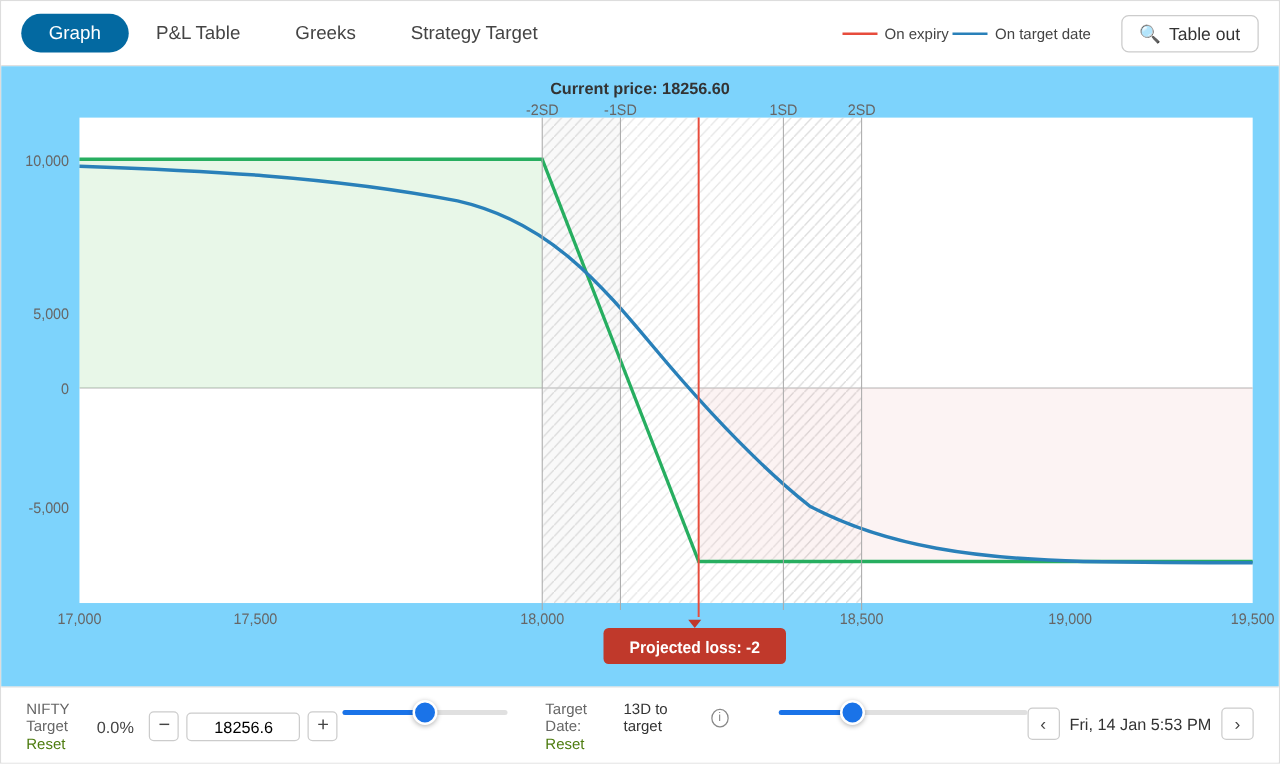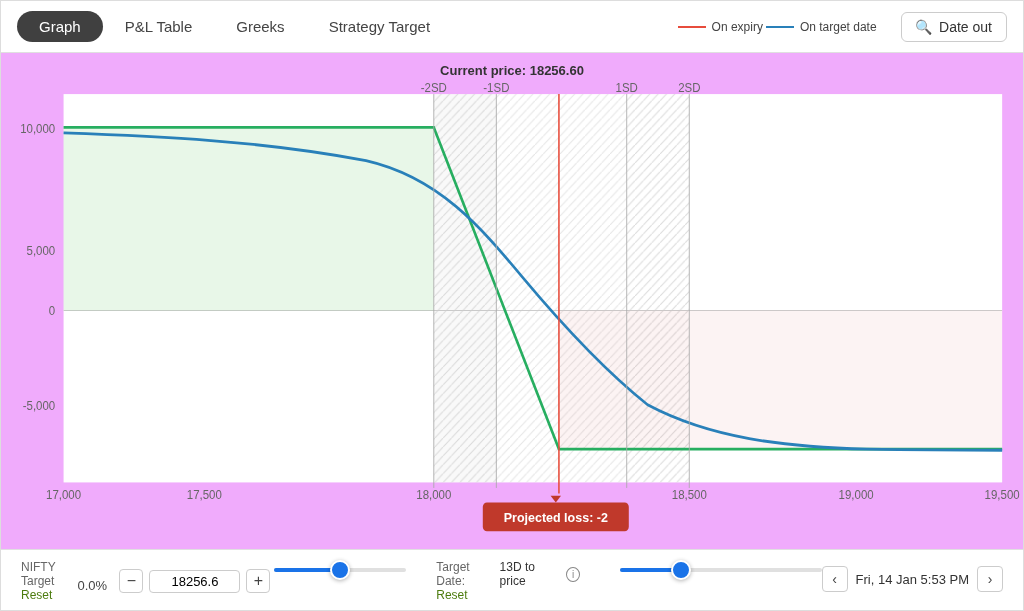--- a/index.html
+++ b/index.html
@@ -3,29 +3,29 @@
   <meta charset="utf-8">
   <style>
     * { box-sizing: border-box; margin: 0; padding: 0; }
     body { font-family: -apple-system, BlinkMacSystemFont, 'Segoe UI', Arial, sans-serif; background: #f5f5f5; width: 1024px; height: 611px; overflow: hidden; }
 
     .main-container { width: 1024px; height: 611px; background: #fff; display: flex; flex-direction: column; border: 1px solid #ddd; }
 
     
     .tab-bar { display: flex; align-items: center; padding: 10px 16px; border-bottom: 1px solid #e0e0e0; gap: 0; background: #fff; }
     .tab { padding: 7px 22px; font-size: 15px; font-weight: 500; color: #444; cursor: pointer; border-radius: 20px; }
-    .tab.active { background: #404040; color: #fff; }
+    .tab.active { background: #0369a1; color: #fff; }
     .tab-bar-spacer { flex: 1; }
     .legend { display: flex; gap: 3px; margin-right: 24px; }
     .legend-item { display: flex; align-items: center; gap: 6px; font-size: 12px; color: #444; }
     .legend-line { width: 28px; height: 2px; }
     .zoom-out-btn { display: flex; align-items: center; gap: 6px; border: 1px solid #ccc; border-radius: 6px; padding: 6px 14px; font-size: 14px; cursor: pointer; background: #fff; color: #333; }
 
     
-    .chart-area { flex: 1; position: relative; overflow: hidden; background: #f0abfc; padding: 0; }
+    .chart-area { flex: 1; position: relative; overflow: hidden; background: #7dd3fc; padding: 0; }
     .chart-title { text-align: center; font-size: 13px; font-weight: 600; color: #333; position: absolute; top: 10px; left: 50%; transform: translateX(-50%); white-space: nowrap; z-index: 10; }
 
     
     .bottom-controls { border-top: 1px solid #e0e0e0; padding: 10px 20px 8px 20px; background: #fff; display: flex; align-items: flex-start; gap: 0; }
     .control-group { display: flex; flex-direction: row; gap: 4px; }
     .control-group.nifty { flex: 1; min-width: 240px; }
     .control-group.target-date { flex: 1; margin-left: 20px; min-width: 300px; gap: 40px; }
     .control-group.date-nav { display: flex; flex-direction: column; gap: 4px; margin-left: auto; align-items: flex-end; }
     .control-label { font-size: 12px; color: #666; }
     .control-reset { font-size: 12px; color: #4d7c0f; cursor: pointer; }
@@ -55,21 +55,21 @@
         <div class="legend-line" style="background:#e74c3c;"></div>
         <span>On expiry</span>
       </div>
       <div class="legend-item">
         <div class="legend-line" style="background:#2980b9;"></div>
         <span>On target date</span>
       </div>
     </div>
     <button class="zoom-out-btn">
       <span>🔍</span>
-      <span>Date out</span>
+      <span>Table out</span>
     </button>
   </div>
 
   <div class="chart-area">
     <div class="chart-title">Current price: 18256.60</div>
 
     <svg width="100%" height="100%" viewBox="0 0 980 420" preserveAspectRatio="none" style="position:absolute;top:30px;left:0;width:100%;height:calc(100% - 30px);">
 
       <rect x="60" y="10" width="900" height="350" fill="white"></rect>
 
@@ -133,41 +133,41 @@
   </div>
 
   <div class="bottom-controls">
 
     <div class="control-group nifty">
       <div style="display:flex;align-items:center;gap:12px;">
         <div>
           <div class="control-label">NIFTY Target</div>
           <div class="control-reset">Reset</div>
         </div>
-        <div style="display:flex;align-items:flex-end;gap:6px;margin-left:10px;">
+        <div style="display:flex;align-items:center;gap:6px;margin-left:10px;">
           <span class="pct-label">0.0%</span>
           <button class="stepper-btn">−</button>
           <input class="price-input" value="18256.6" style="">
           <button class="stepper-btn">+</button>
         </div>
       </div>
       <div style="position:relative;width:220px;height:20px;margin-top:4px;">
         <div class="slider-track">
           <div class="slider-fill" style="width:50%;"></div>
           <div class="slider-thumb" style="left:calc(50% - 10px);"></div>
         </div>
       </div>
     </div>
 
     <div class="control-group target-date" style="margin-left:30px;">
       <div style="display:flex;align-items:center;gap:4px;">
         <div>
           <div style="display:flex;align-items:center;gap:4px;">
             <span class="control-label">Target Date:</span>
-            <span class="control-label" style="color:#333;font-weight:500;">13D to price</span>
+            <span class="control-label" style="color:#333;font-weight:500;">13D to target</span>
             <div class="info-icon">i</div>
           </div>
           <div class="control-reset">Reset</div>
         </div>
       </div>
       <div style="position:relative;width:220px;height:20px;margin-top:4px;">
         <div class="slider-track">
           <div class="slider-fill" style="width:30%;"></div>
           <div class="slider-thumb" style="left:calc(30% - 10px);"></div>
         </div>

